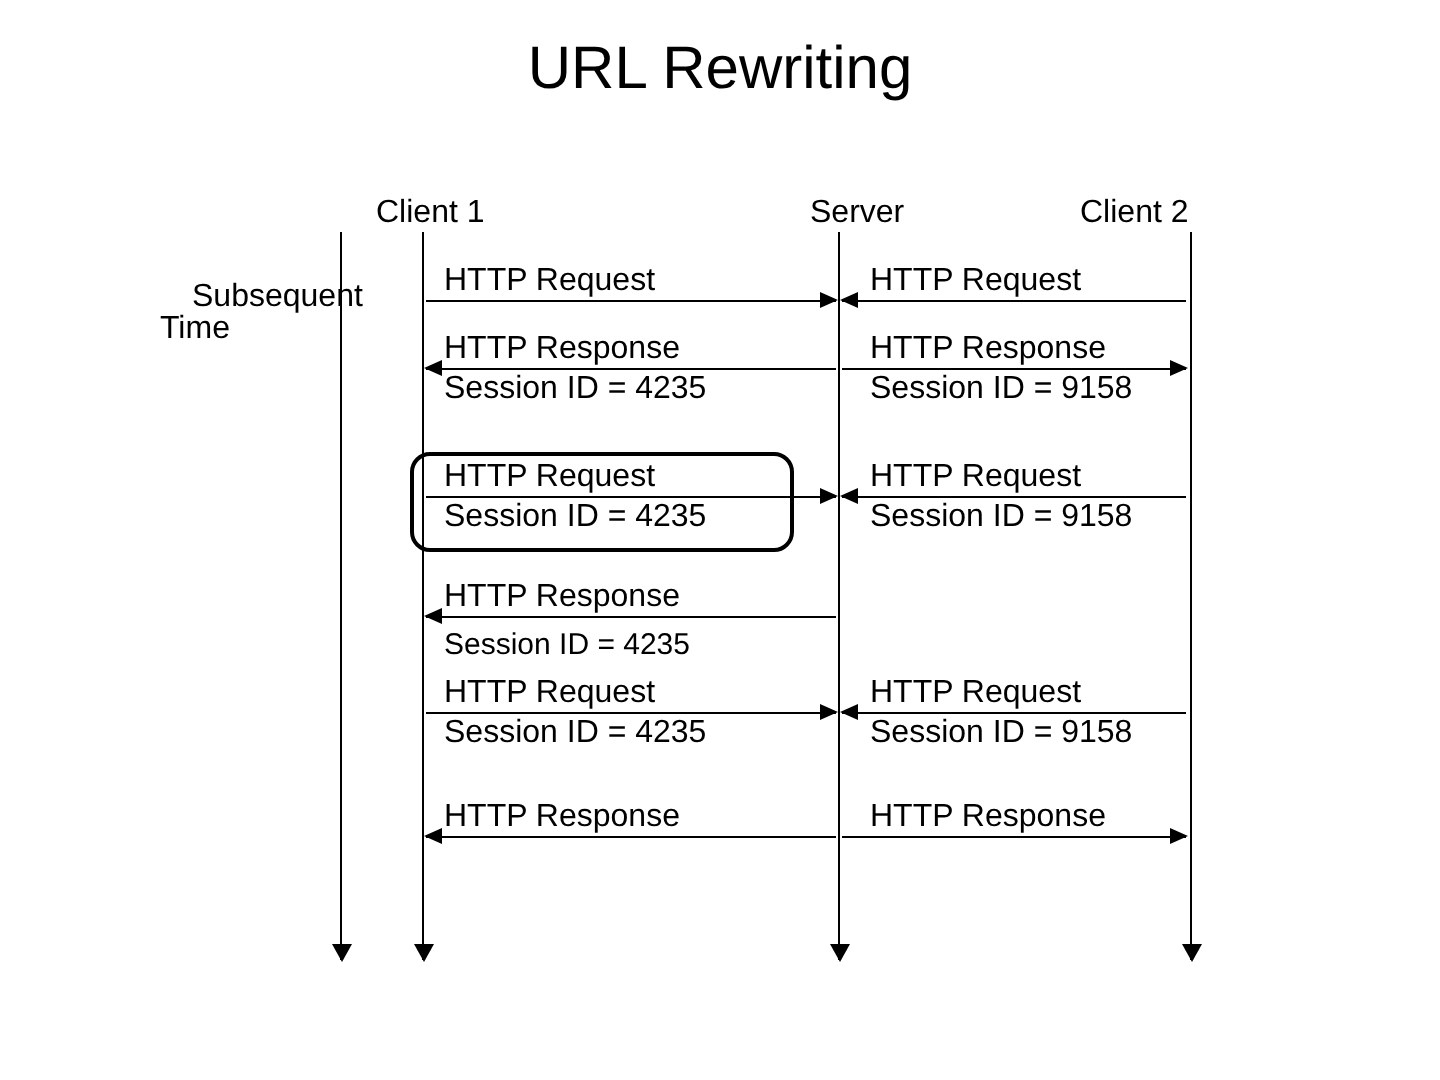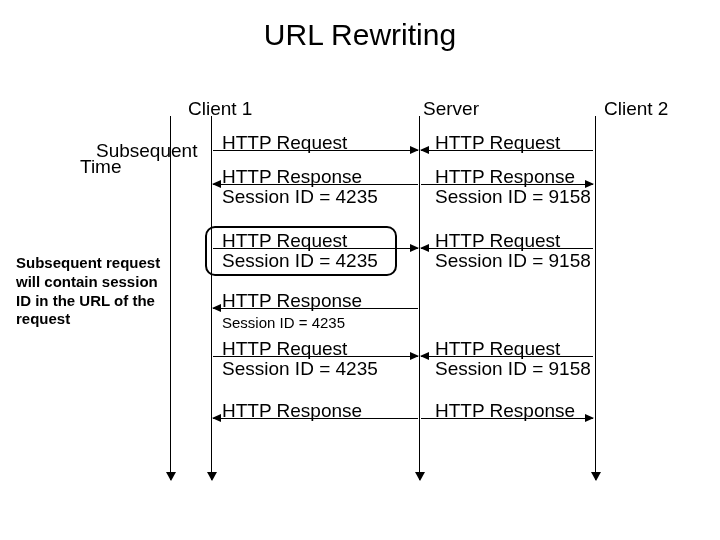--- a/index.html
+++ b/index.html
@@ -20,21 +20,21 @@
   .title {
     position: absolute;
     left: 0; right: 0;
     top: 18px;
     text-align: center;
     font-size: 30px;
     font-weight: 400;
   }
   .lbl {
     position: absolute;
-    font-size: 19px;
+    font-size: 16px;
     color: #000;
     white-space: nowrap;
   }
   .caption {
     position: absolute;
     width: 150px;
     font-size: 15px;
     font-weight: 700;
     line-height: 1.25;
   }
@@ -87,27 +87,26 @@
   }
 </style>
 </head>
 <body>
 
 <div class="stage">
 
   <div class="title">URL Rewriting</div>
 
   <div class="lbl" style="left:188px; top:98px;">Client 1</div>
-  <div class="lbl" style="left:423px; top:98px;">Server</div>
-  <div class="lbl" style="left:604px; top:98px;">Client 2</div>
+  <div class="lbl" style="left:405px; top:98px;">Server</div>
+  <div class="lbl" style="left:540px; top:98px;">Client 2</div>
 
   <div class="lbl" style="left:96px; top:140px;">Subsequent</div>
   <div class="lbl" style="left:80px; top:156px;">Time</div>
 
-  <div class="caption" style="left:16px; top:254px;">Subsequent request will contain session ID in the URL of the request</div>
 
   <div class="life" style="left:170px;"></div>
   <div class="life" style="left:211px;"></div>
   <div class="life" style="left:419px;"></div>
   <div class="life" style="left:595px;"></div>
 
   <div class="lbl" style="left:222px; top:132px;">HTTP Request</div>
   <div class="msg r" style="left:213px; top:150px; width:205px;"></div>
 
   <div class="lbl" style="left:435px; top:132px;">HTTP Request</div>

